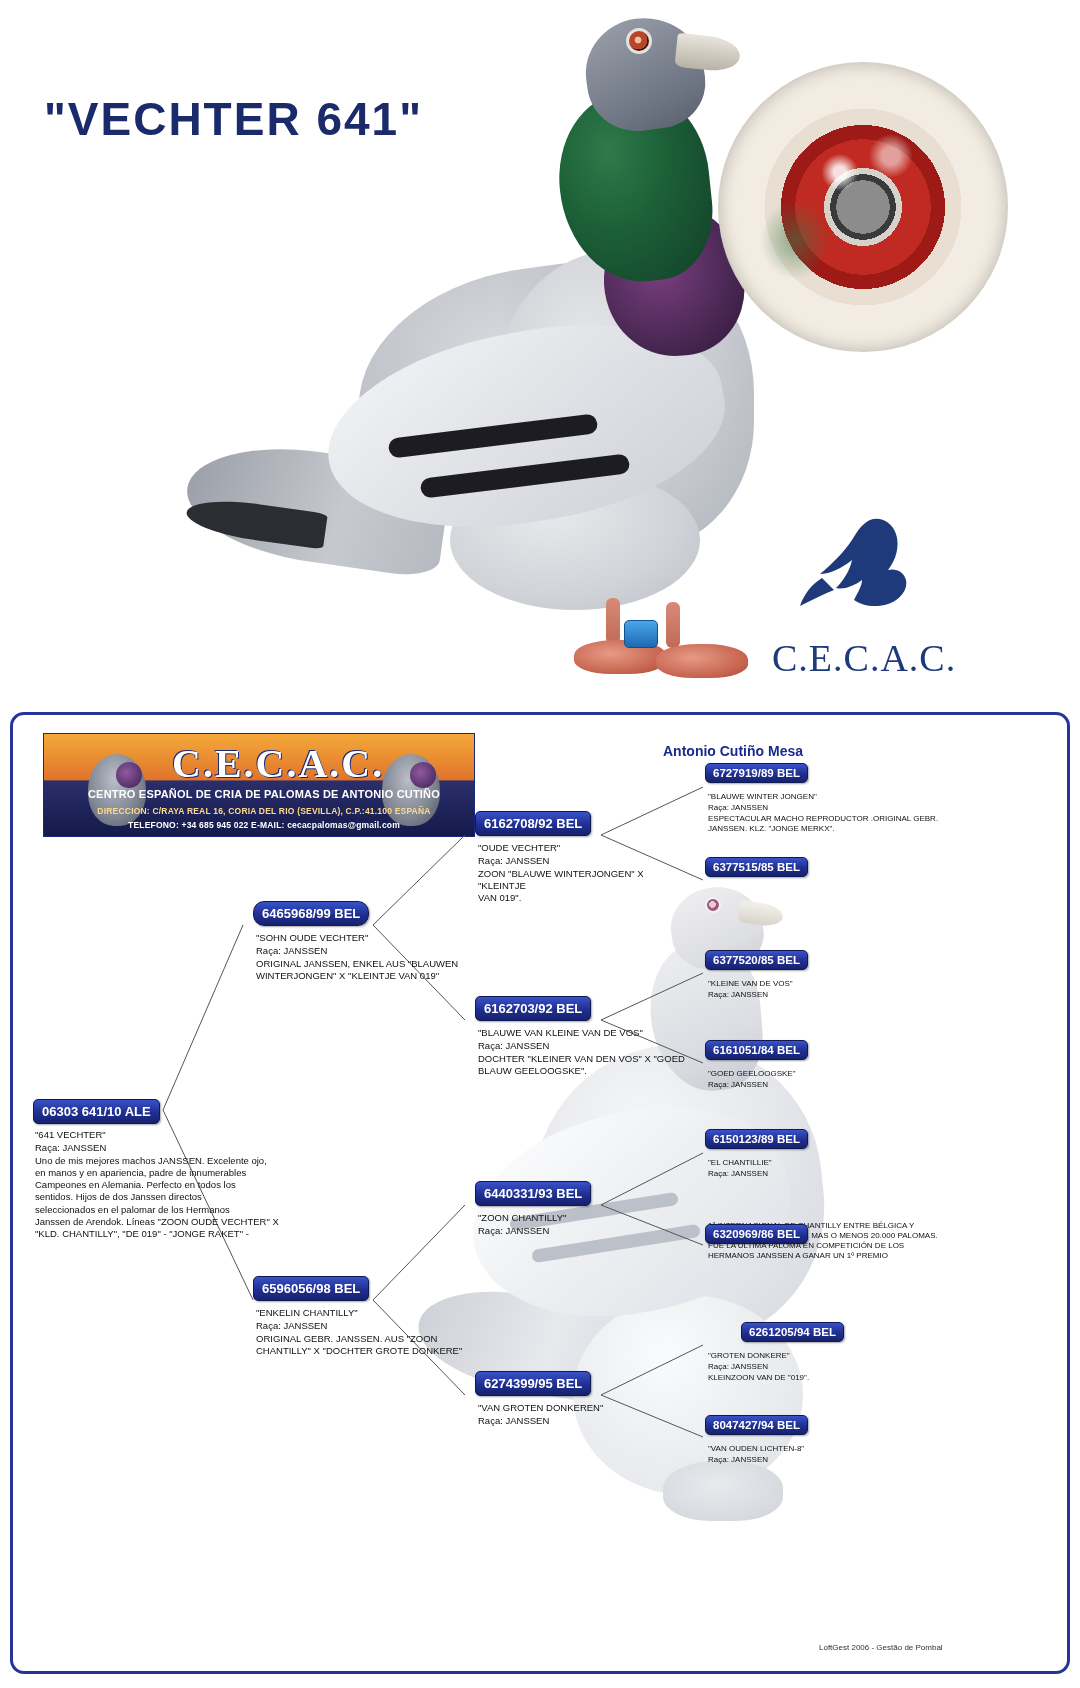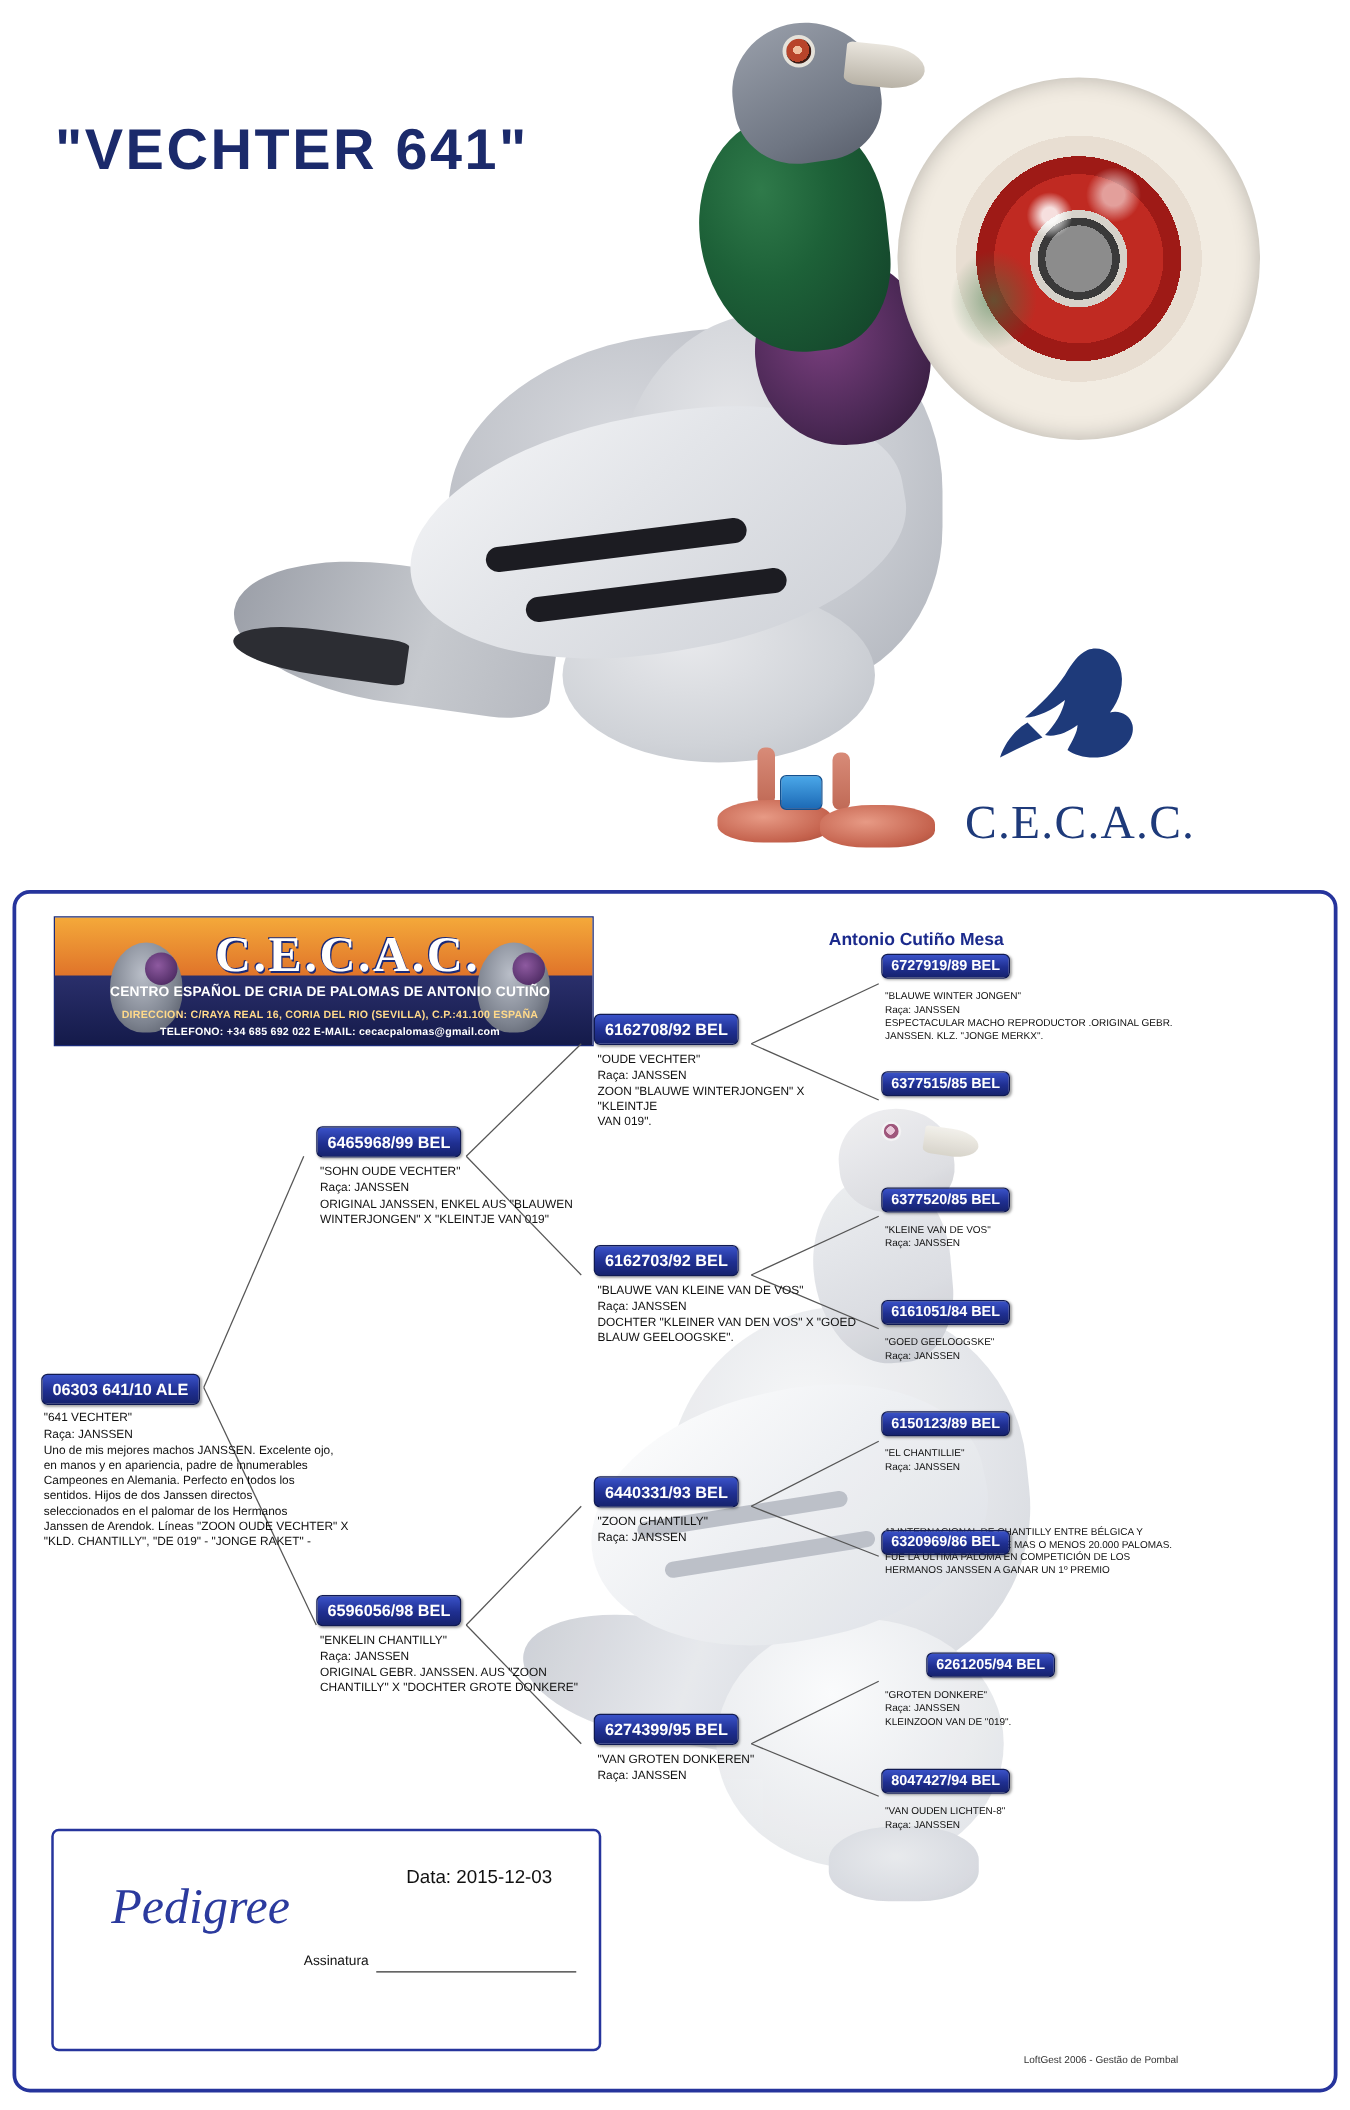--- a/index.html
+++ b/index.html
@@ -477,21 +477,21 @@
     <div id="banner">
       <div class="banner-pigeon" id="banner-pigeon-l">
         <div class="banner-pigeon-head"></div>
       </div>
       <div class="banner-pigeon" id="banner-pigeon-r">
         <div class="banner-pigeon-head"></div>
       </div>
       <div id="banner-title">C.E.C.A.C.</div>
       <div id="banner-sub">CENTRO ESPAÑOL DE CRIA DE PALOMAS DE ANTONIO CUTIÑO</div>
       <div id="banner-addr">DIRECCION: C/RAYA REAL 16, CORIA DEL RIO (SEVILLA), C.P.:41.100 ESPAÑA</div>
-      <div id="banner-tel">TELEFONO: +34 685 692 022     E-MAIL: cecacpalomas@gmail.com</div>
+      <div id="banner-tel">TELEFONO: +34 685 945 022     E-MAIL: cecacpalomas@gmail.com</div>
     </div>
 
     <div class="bird" id="bird-wm">
       <div id="w-tail"></div>
       <div id="w-body"></div>
       <div id="w-belly"></div>
       <div id="w-wing"></div>
       <div class="w-bar" id="w-bar1"></div>
       <div class="w-bar" id="w-bar2"></div>
       <div id="w-neck"></div>
@@ -534,21 +534,21 @@
       <div class="desc" style="left:22px; top:440px; width:250px;">Uno de mis mejores machos JANSSEN. Excelente ojo,
 en manos y en apariencia, padre de innumerables
 Campeones en Alemania. Perfecto en todos los
 sentidos. Hijos de dos Janssen directos
 seleccionados en el palomar de los Hermanos
 Janssen de Arendok. Líneas "ZOON OUDE VECHTER" X
 "KLD. CHANTILLY", "DE 019" - "JONGE RAKET" -</div>
     </div>
 
     <div class="node">
-      <div class="chip" style="left:240px; top:186px;">6465968/99 BEL</div>
+      <div class="chip" style="left:240px; top:186px;border-radius:11px;">6465968/99 BEL</div>
       <div class="desc" style="left:243px; top:217px; width:230px;">"SOHN OUDE VECHTER"</div>
       <div class="desc" style="left:243px; top:230px; width:230px;">Raça: JANSSEN</div>
       <div class="desc" style="left:243px; top:243px; width:235px;">ORIGINAL JANSSEN, ENKEL AUS "BLAUWEN
 WINTERJONGEN" X "KLEINTJE VAN 019"</div>
     </div>
 
     <div class="node">
       <div class="chip" style="left:240px; top:561px;">6596056/98 BEL</div>
       <div class="desc" style="left:243px; top:592px; width:230px;">"ENKELIN CHANTILLY"</div>
       <div class="desc" style="left:243px; top:605px; width:230px;">Raça: JANSSEN</div>
@@ -628,22 +628,16 @@
       <div class="desc tiny" style="left:695px; top:647px; width:250px;">Raça: JANSSEN</div>
       <div class="desc tiny" style="left:695px; top:658px; width:250px;">KLEINZOON VAN DE "019".</div>
     </div>
 
     <div class="node">
       <div class="chip small" style="left:692px; top:700px;">8047427/94 BEL</div>
       <div class="desc tiny" style="left:695px; top:729px; width:250px;">"VAN OUDEN LICHTEN-8"</div>
       <div class="desc tiny" style="left:695px; top:740px; width:250px;">Raça: JANSSEN</div>
     </div>
 
-    <div id="footer-box">
-      <div id="pedigree-word">Pedigree</div>
-      <div id="data-label">Data: 2015-12-03</div>
-      <div id="assinatura-label">Assinatura</div>
-      <div id="assinatura-rule"></div>
-    </div>
 
     <div id="software-credit">LoftGest 2006 - Gestão de  Pombal</div>
   </div>
 </div>
 
 </body></html>

